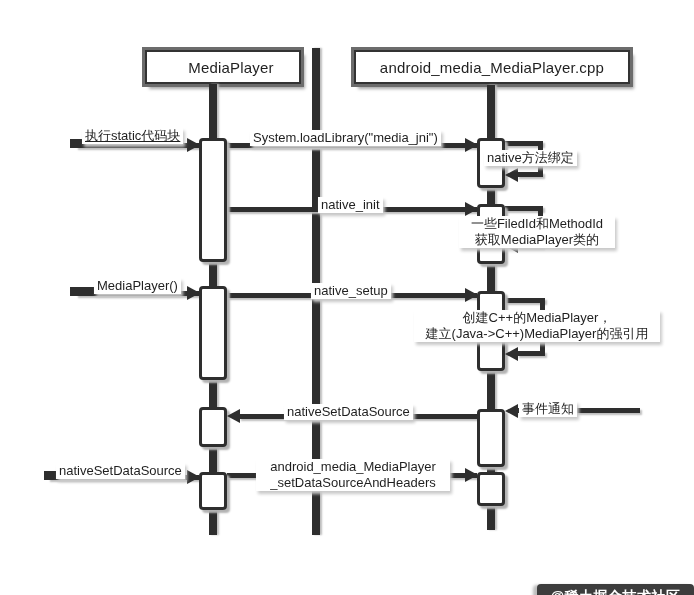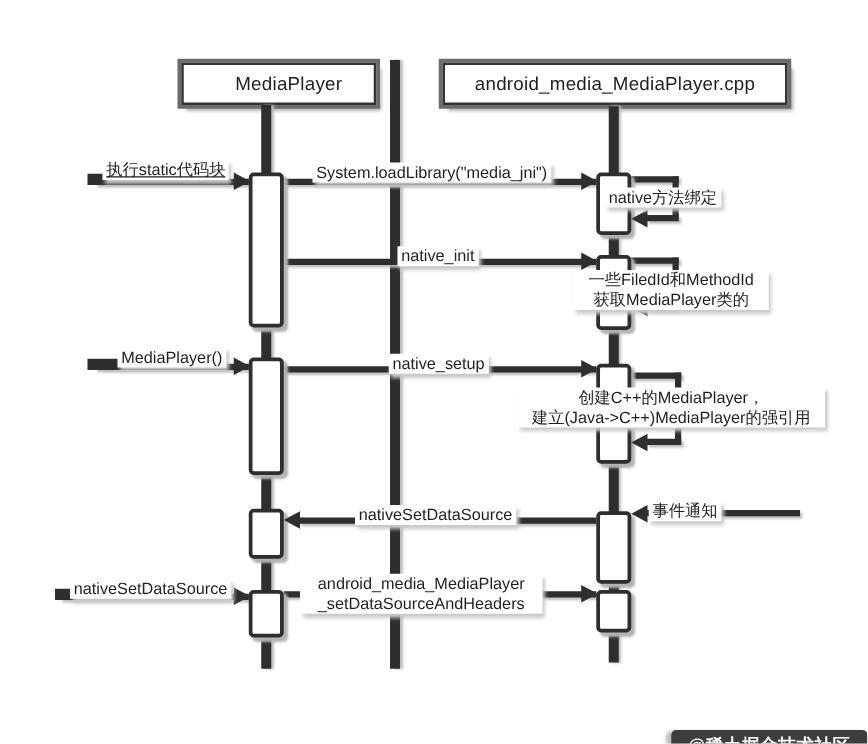--- a/index.html
+++ b/index.html
@@ -112,21 +112,21 @@
   <div class="arrow-r" style="left:187px;top:470px;"></div>
   <div class="arrow-r" style="left:465px;top:468px;"></div>
 
   <div class="mlabel" style="left:82px;top:128px;text-decoration:underline;">执行static代码块</div>
   <div class="mlabel" style="left:250px;top:130px;">System.loadLibrary("media_jni")</div>
   <div class="mlabel" style="left:318px;top:197px;">native_init</div>
   <div class="mlabel" style="left:94px;top:278px;">MediaPlayer()</div>
   <div class="mlabel" style="left:311px;top:283px;">native_setup</div>
   <div class="mlabel" style="left:284px;top:404px;">nativeSetDataSource</div>
   <div class="mlabel" style="left:56px;top:463px;">nativeSetDataSource</div>
-  <div class="note2" style="left:240px;top:459px;width:188px;">
+  <div class="note2" style="left:256px;top:459px;width:188px;">
     <div>android_media_MediaPlayer</div>
     <div>_setDataSourceAndHeaders</div>
   </div>
 
   <div class="mlabel" style="left:484px;top:150px;">native方法绑定</div>
   <div class="note2" style="left:459px;top:216px;width:150px;">
     <div>一些FiledId和MethodId</div>
     <div>获取MediaPlayer类的</div>
   </div>
   <div class="note2" style="left:414px;top:310px;width:240px;">

